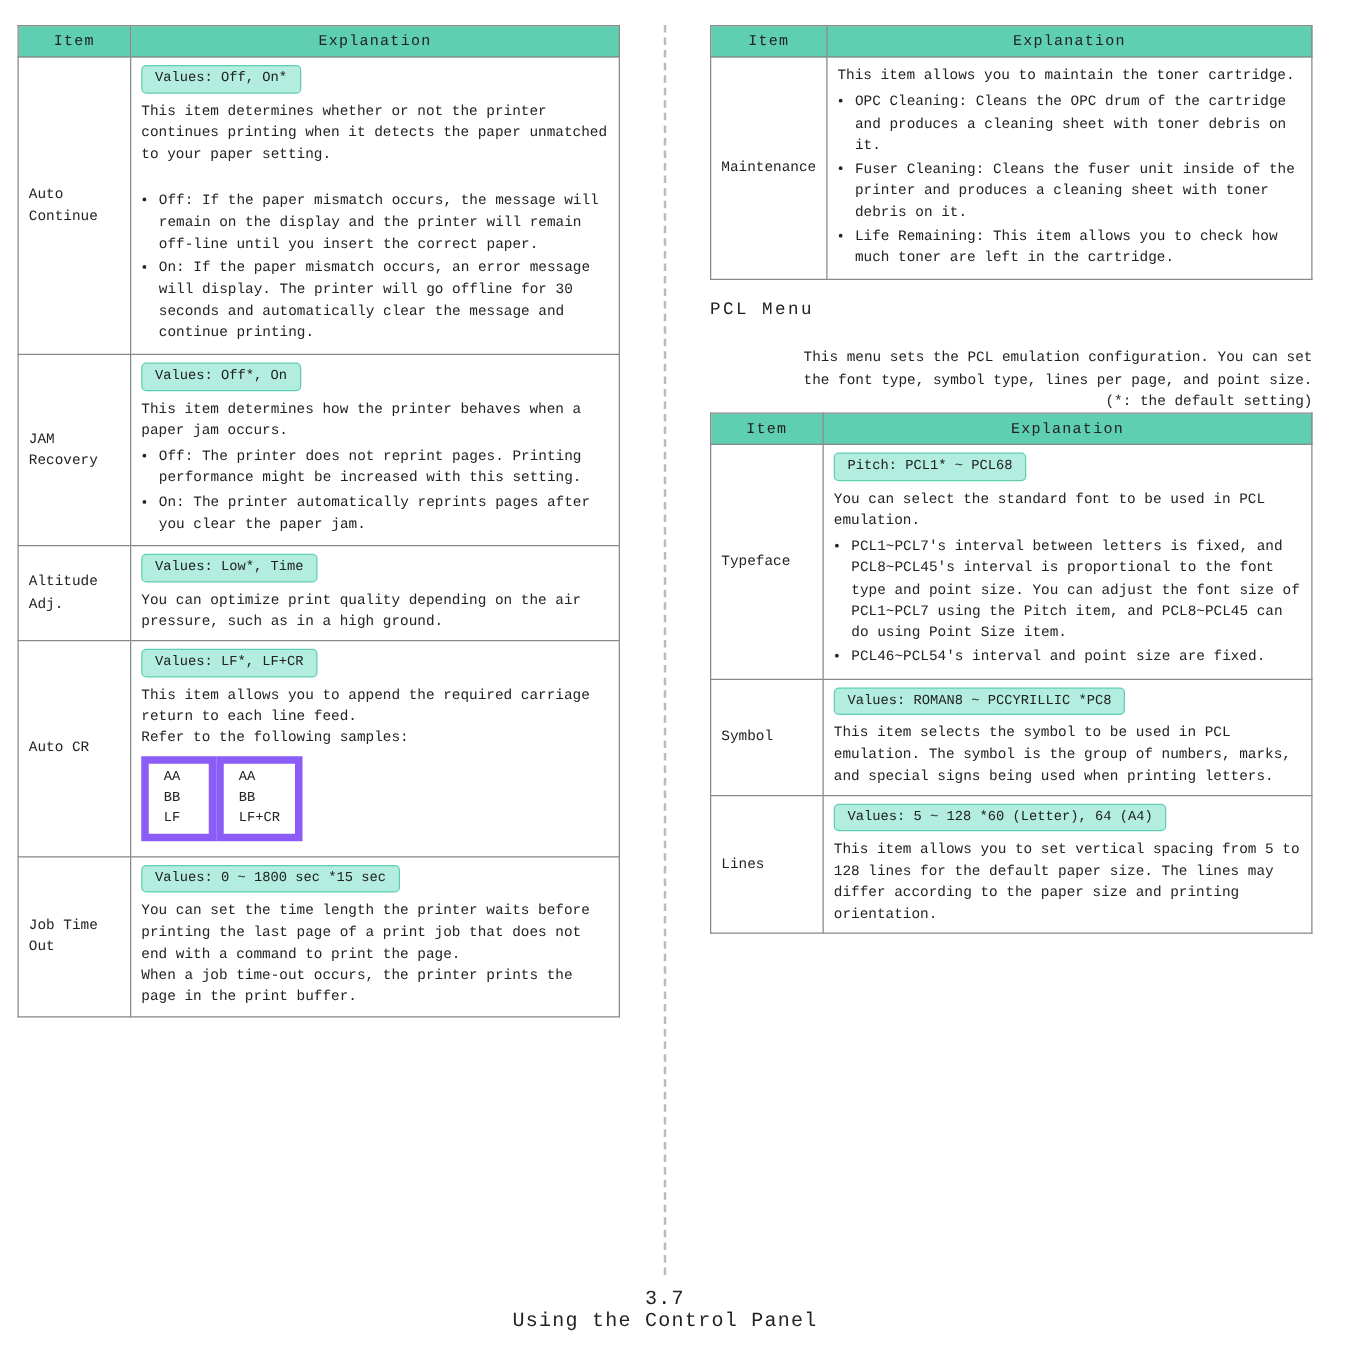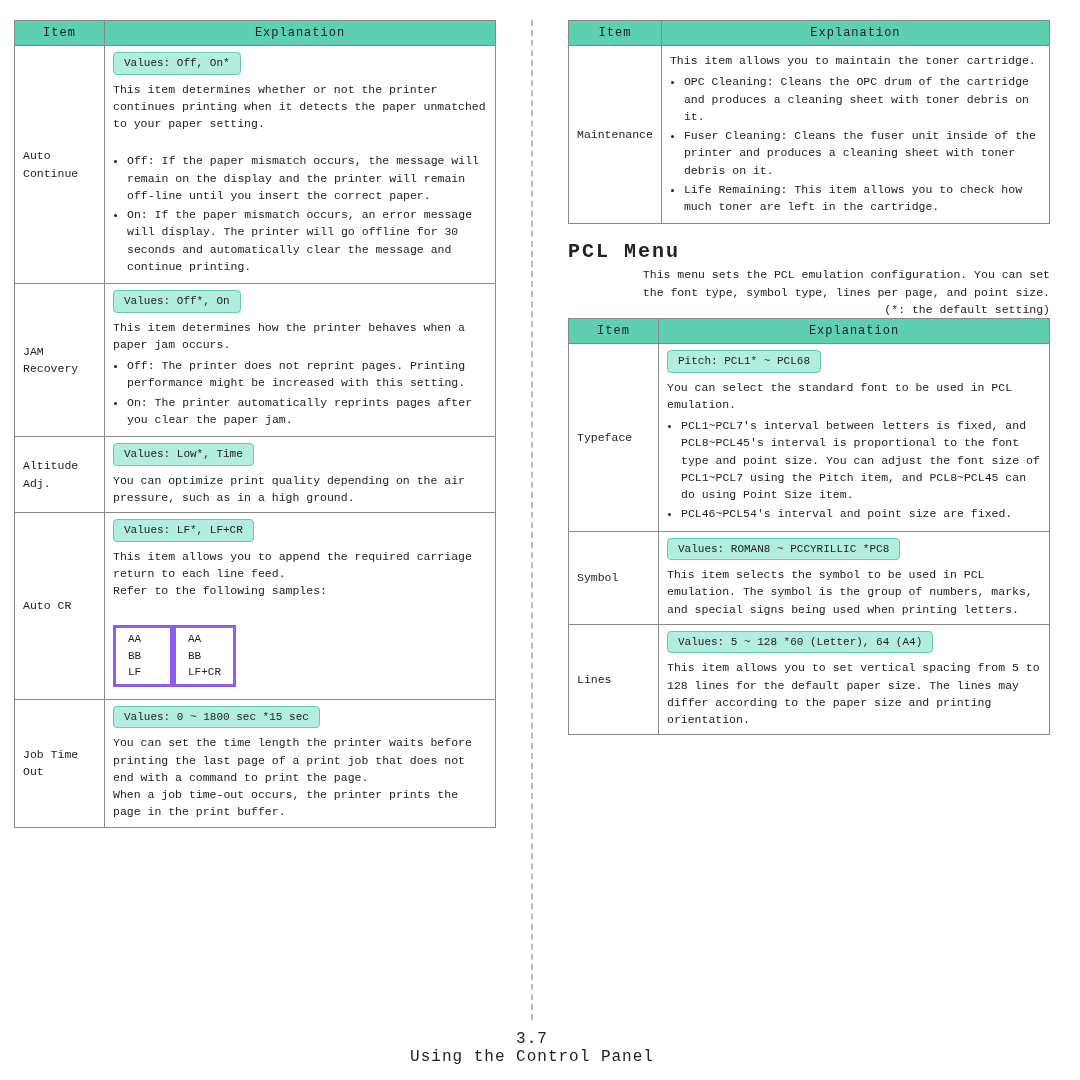--- a/index.html
+++ b/index.html
@@ -72,45 +72,44 @@
       margin-bottom: 6px;
       font-size: 11px;
       color: #222;
       text-align: center;
     }
     
     .pcl-section {
       margin-top: 16px;
     }
     .pcl-title {
-      font-size: 20px;
-      font-weight: bold;
+      font-size: 14px;
+      font-weight: normal;
       letter-spacing: 2px;
-      margin-bottom: 3px;
+      margin-bottom: 22px;
       color: #222;
     }
     .pcl-intro {
       font-size: 11.5px;
       line-height: 1.5;
       color: #222;
       text-align: right;
     }
     
     .sample-box {
       display: flex;
       flex-direction: row;
       gap: 0;
       margin: 6px 0;
     }
     .sample-cell {
-      border: 3px solid #8b5cf6;
+      border: 6px solid #8b5cf6;
       padding: 3px 12px;
       font-size: 11px;
       min-width: 60px;
-      margin-top: 20px;
     }
     
     .footer {
       text-align: center;
       font-size: 16px;
       padding: 10px 0 4px 0;
       color: #222;
       letter-spacing: 1px;
     }
     

